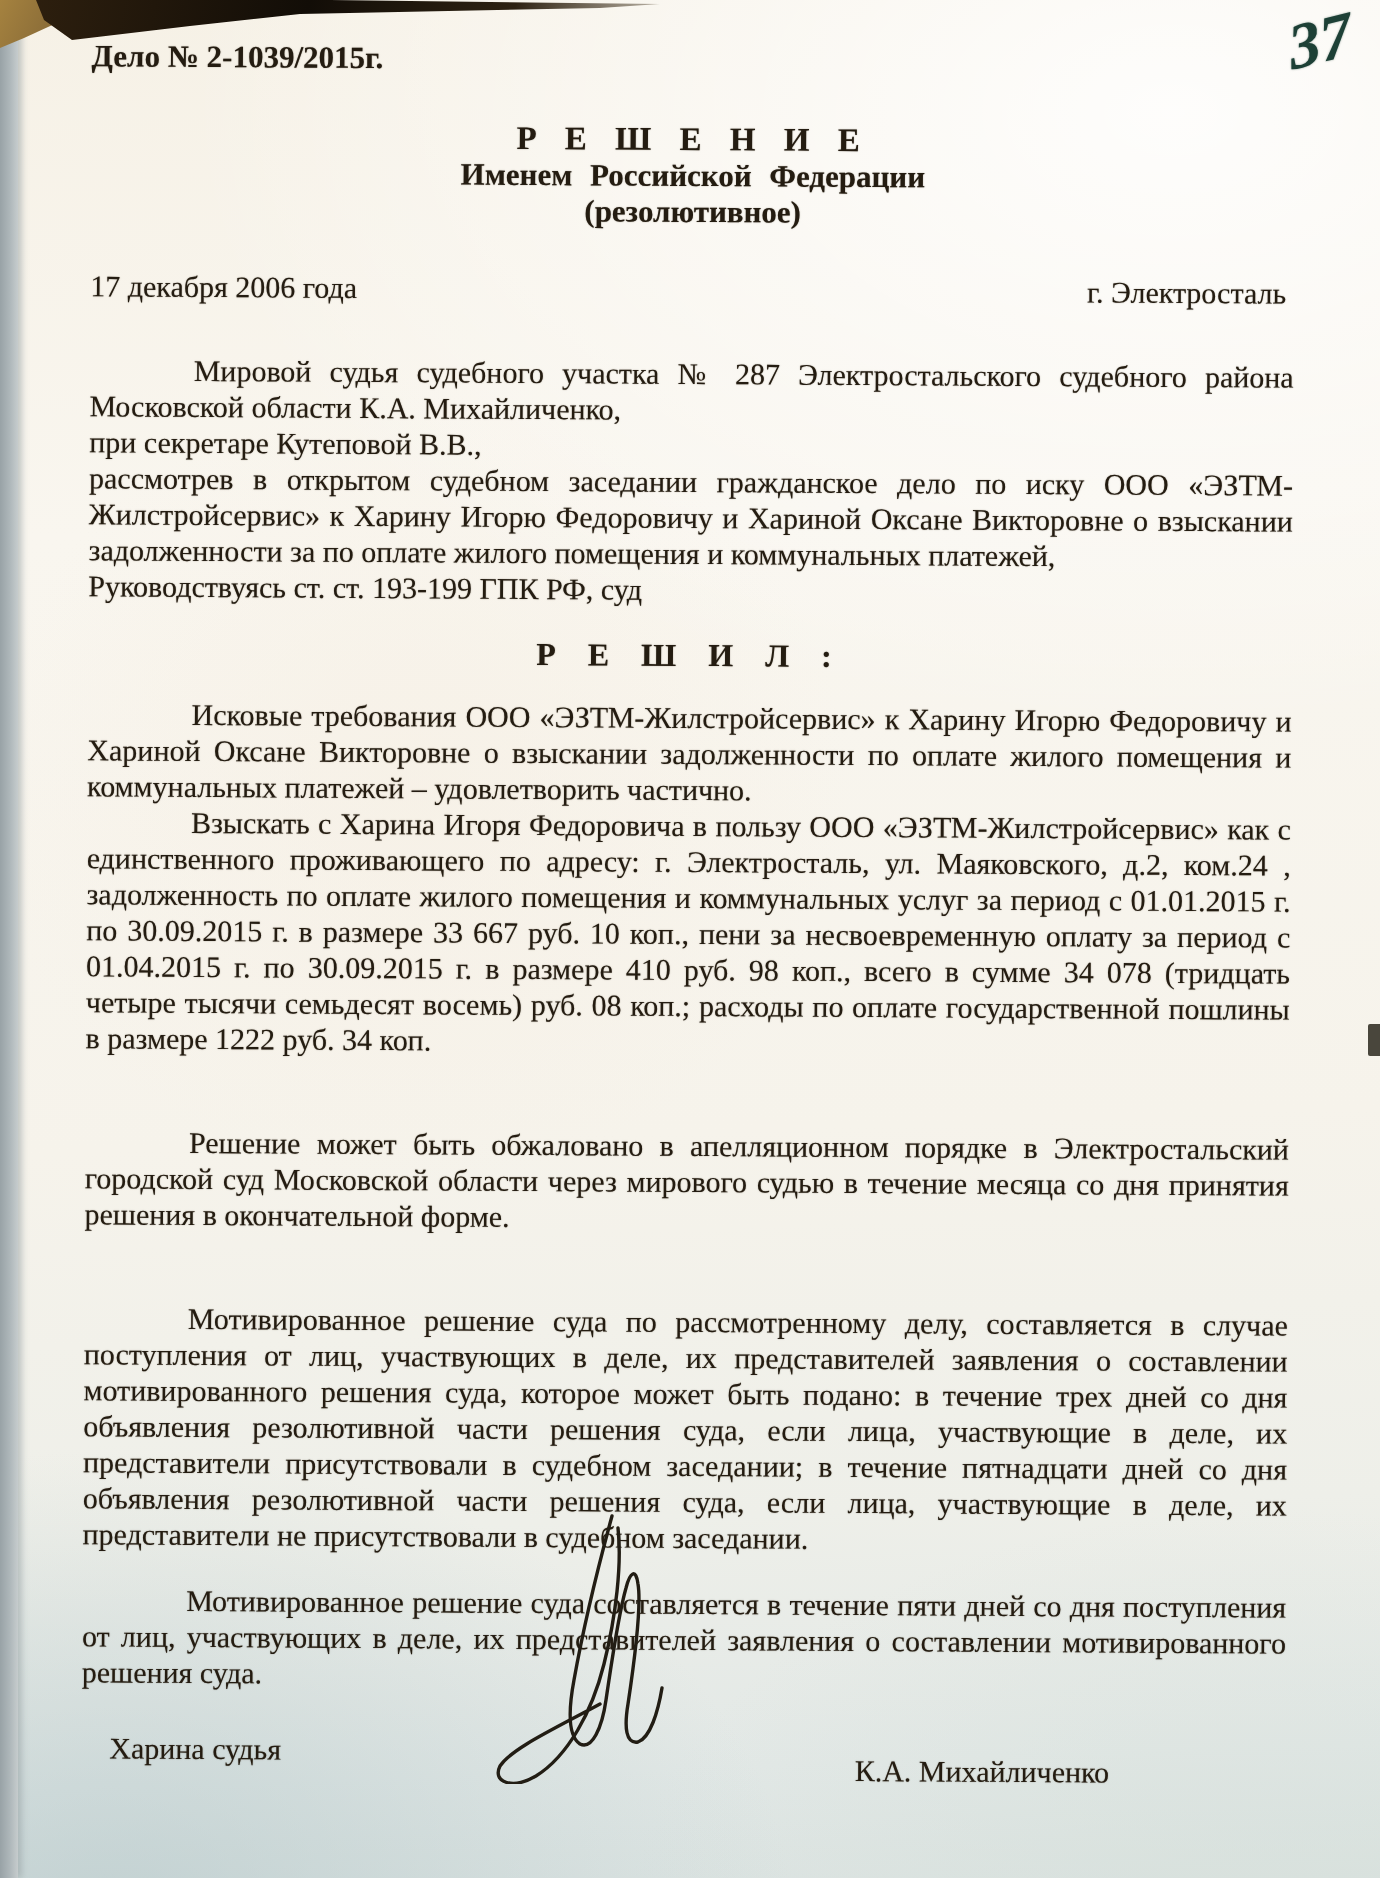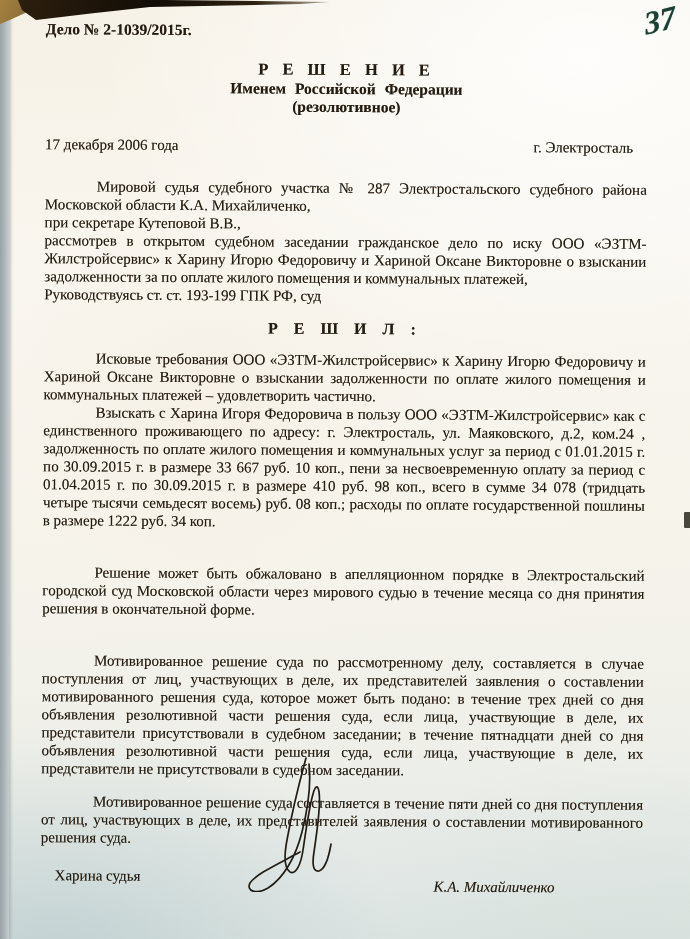--- a/index.html
+++ b/index.html
@@ -55,34 +55,34 @@
     transform: rotate(0.35deg); transform-origin: 50% 0;
     text-shadow: 0 0 0.6px rgba(44,32,16,0.55);
   }
   .content p { margin: 0; text-align: justify; }
   .case-number { text-align: right; font-weight: bold; font-size: 15.5px; margin-right: 4px; }
   .title-block { margin-top: 21px; text-align: center; }
   .title-main { font-weight: bold; font-size: 16.5px; letter-spacing: 5px; }
   .title-sub  { font-weight: bold; font-size: 15.5px; word-spacing: 5px; margin-top: 1px; }
   .title-type { font-weight: bold; font-size: 15.5px; }
   .dateline { display: flex; justify-content: space-between; margin-top: 21px; }
-  .dateline .city { margin-right: 14px; }
+  .dateline .city { margin-right: 4px; }
   .preamble { margin-top: 24px; }
   .indent { text-indent: 52px; }
   .reshil {
     text-align: center !important; font-weight: bold; font-size: 16px;
     letter-spacing: 6px; margin: 15px 0 13px 0 !important;
   }
   .gap-lg { margin-top: 34px !important; }
   .gap-md { margin-top: 15px !important; }
   .sig-row {
     display: flex; justify-content: space-between; align-items: flex-start;
     margin-top: 20px; padding: 0 88px 0 14px;
   }
-  .sig-row .name { transform: translateY(9px); font-style: italic; }
+  .sig-row .name { transform: translateY(9px); }
   .signature-svg { position: absolute; left: 240px; top: 750px; width: 108px; height: 142px; }
   .signature-svg path { fill: none; stroke: #221d14; stroke-width: 1.7; stroke-linecap: round; }
 </style>
 </head>
 <body>
 
 <div class="photo">
 
   <div class="edge-left"></div>
   <div class="corner-tan"></div>

